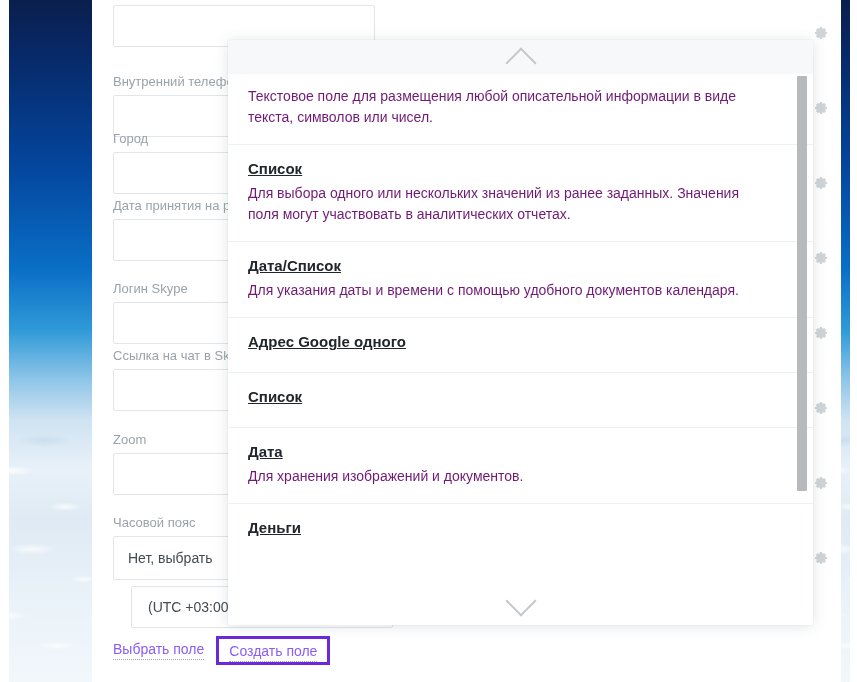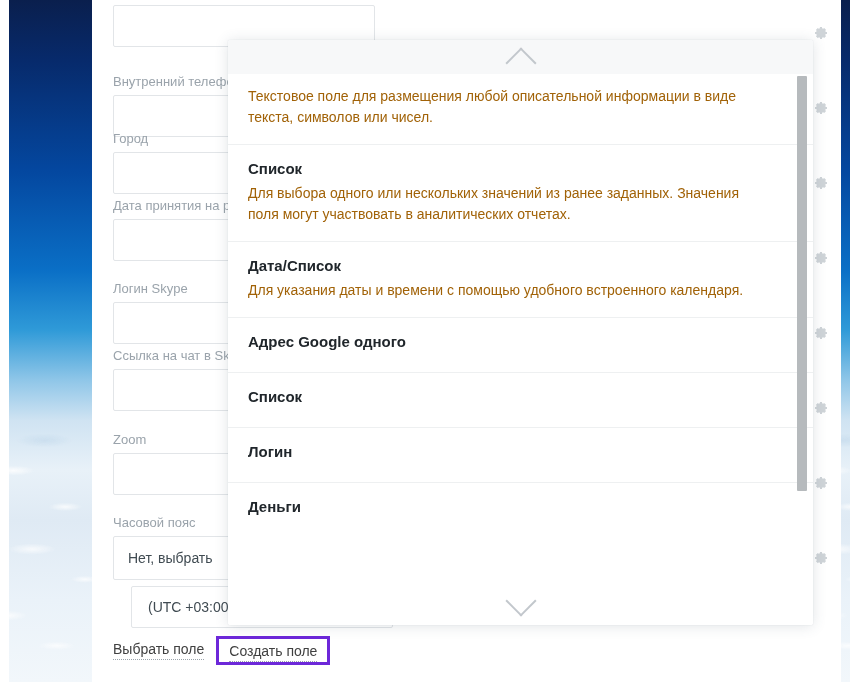--- a/index.html
+++ b/index.html
@@ -115,21 +115,21 @@
   #bottom-links {
     position: absolute;
     left: 113px;
     top: 636px;
     display: flex;
     align-items: center;
     gap: 0px;
   }
   .dotted-link {
     font-size: 14px;
-    color: #404040;
+    color: #8b5cf6;
     border-bottom: 1px dotted #9aa3ab;
     padding-bottom: 2px;
     cursor: pointer;
     white-space: nowrap;
   }
   #select-field-link { margin-right: 12px; }
   #create-field-wrap {
     border: 3px solid #6d28d9;
     padding: 4px 10px 3px 10px;
     line-height: 1;
@@ -221,24 +221,25 @@
     cursor: pointer;
   }
   .type-item:first-child { padding-top: 12px; }
   .type-item:last-child { border-bottom: none; }
   .type-title {
     font-size: 15px;
     font-weight: bold;
     color: #20262b;
     line-height: 20px;
     margin-bottom: 4px;
+    text-decoration: underline;
   }
   .type-desc {
     font-size: 14px;
-    color: #a16207;
+    color: #701a75;
     line-height: 21px;
   }
 
   
   #popup-scrollbar {
     position: absolute;
     right: 6px;
     top: 36px;
     bottom: 36px;
     width: 10px;
@@ -382,30 +383,31 @@
     <div class="type-item partial">
 
       <div class="type-desc">Текстовое поле для размещения любой описательной информации в виде текста, символов или чисел.</div>
     </div>
     <div class="type-item">
       <div class="type-title">Список</div>
       <div class="type-desc">Для выбора одного или нескольких значений из ранее заданных. Значения поля могут участвовать в аналитических отчетах.</div>
     </div>
     <div class="type-item">
       <div class="type-title">Дата/Список</div>
-      <div class="type-desc">Для указания даты и времени с помощью удобного встроенного календаря.</div>
+      <div class="type-desc">Для указания даты и времени с помощью удобного документов календаря.</div>
     </div>
     <div class="type-item">
       <div class="type-title">Адрес Google одного</div>
     </div>
     <div class="type-item">
       <div class="type-title">Список</div>
     </div>
     <div class="type-item">
-      <div class="type-title">Логин</div>
+      <div class="type-title">Дата</div>
+      <div class="type-desc">Для хранения изображений и документов.</div>
     </div>
     <div class="type-item">
       <div class="type-title">Деньги</div>
 
     </div>
   </div>
 
   <div id="popup-scrollbar">
     <div id="popup-scroll-thumb"></div>
   </div>

